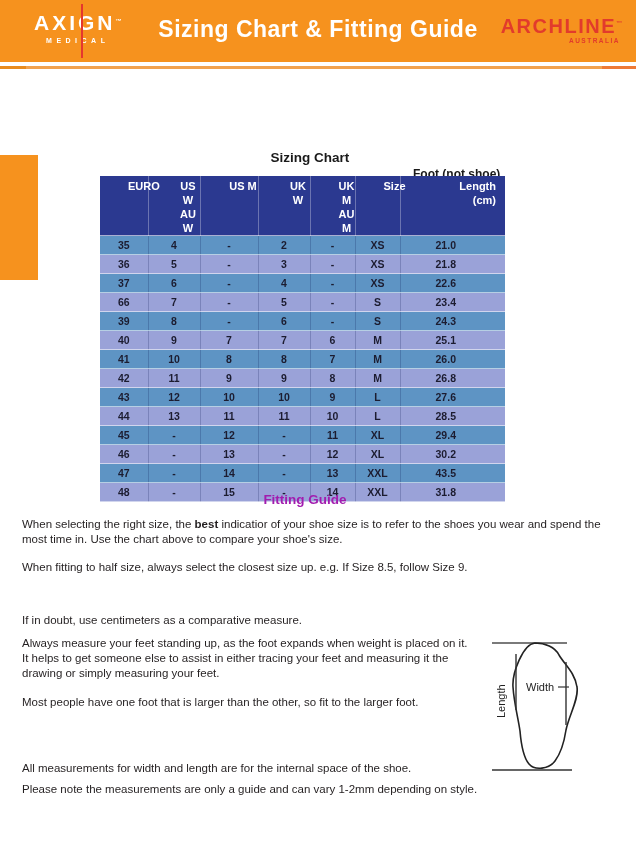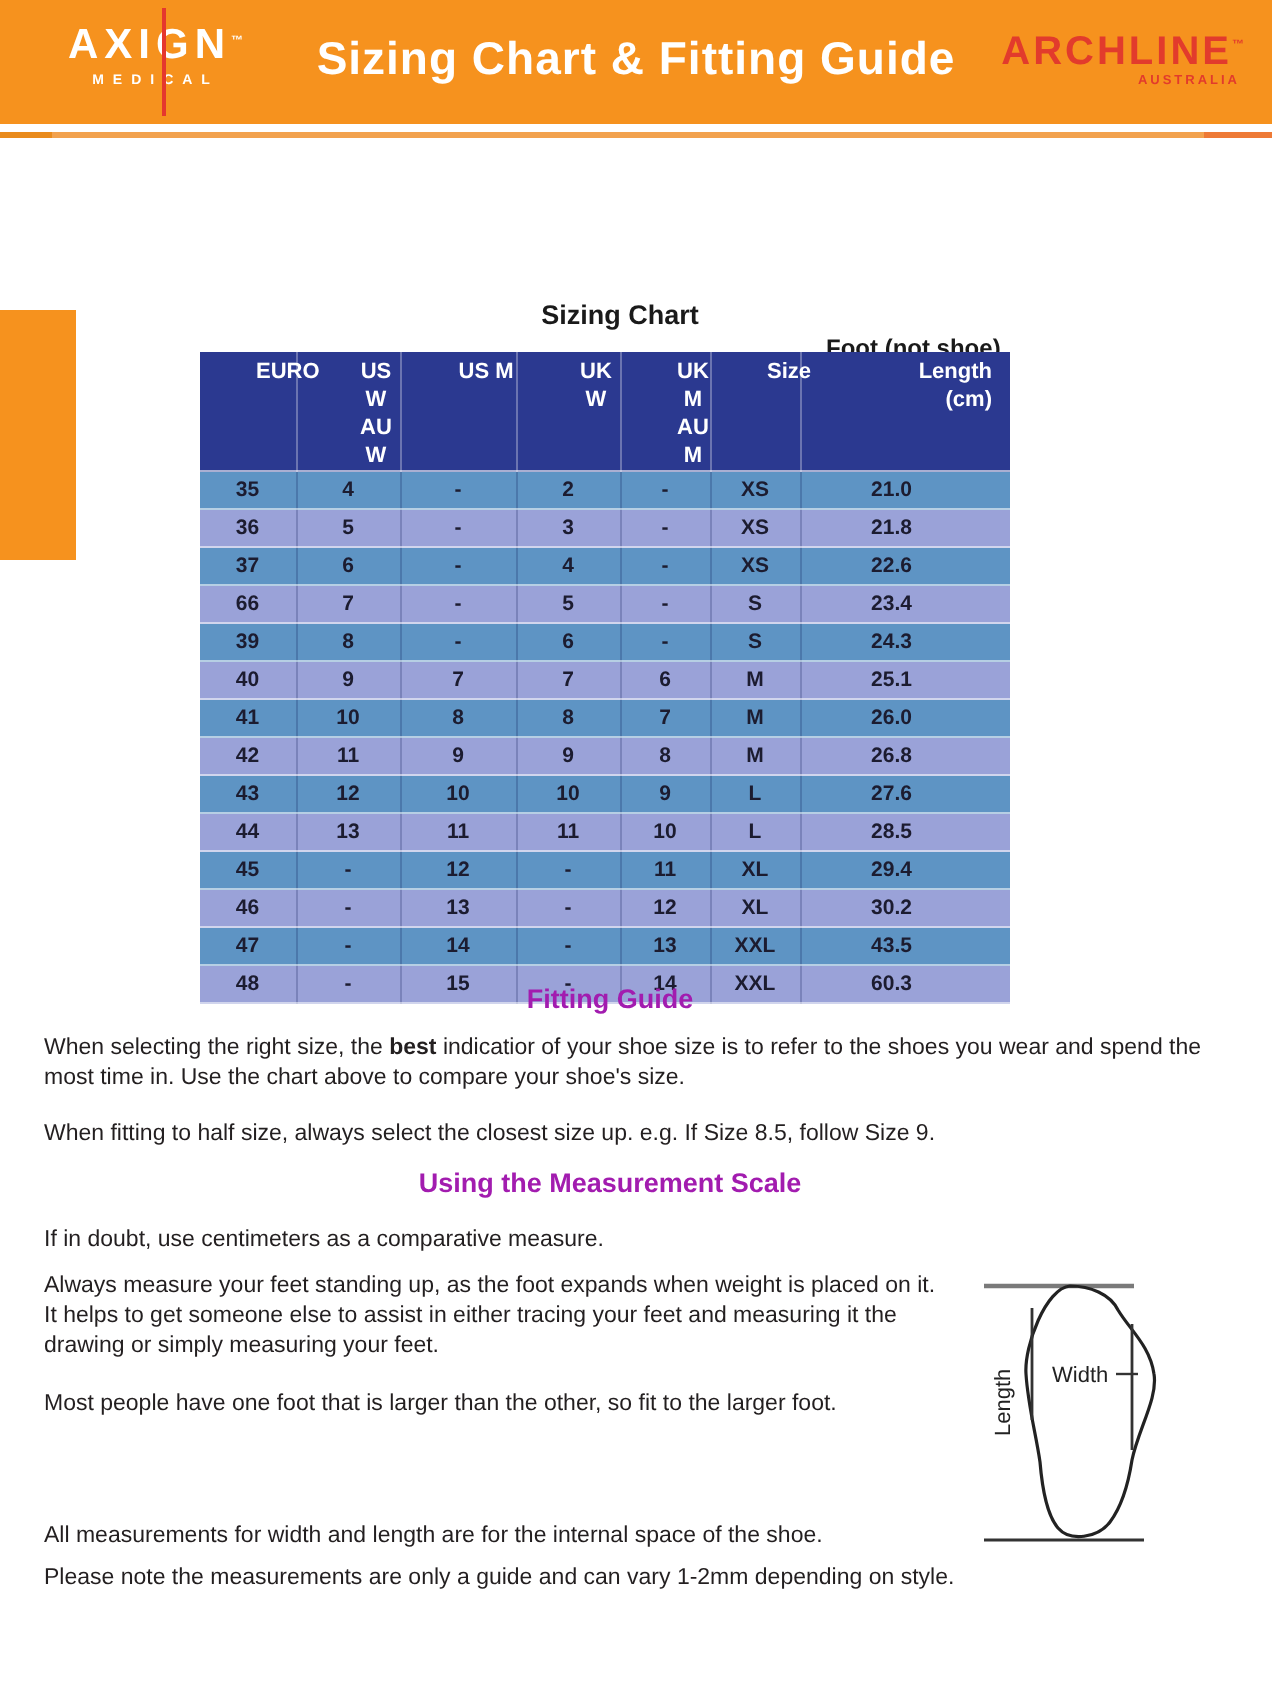--- a/index.html
+++ b/index.html
@@ -325,31 +325,30 @@
             <td>XXL</td>
             <td>43.5</td>
           </tr>
           <tr class="row-b">
             <td>48</td>
             <td>-</td>
             <td>15</td>
             <td>-</td>
             <td>14</td>
             <td>XXL</td>
-            <td>60.3</td>
+            <td>31.8</td>
           </tr>
         </tbody>
     </table>
   </div>
 
   <div class="sec-heading" style="top:492px;">Fitting Guide</div>
   <p class="body-text" style="top:517px; width:603px;"><span>When selecting the right size, the </span><b>best</b><span> indicatior of your shoe size is to refer to the shoes you wear and spend the most time in. Use the chart above to compare your shoe's size.</span></p>
   <p class="body-text" style="top:560px; width:603px;">When fitting to half size, always select the closest size up. e.g. If Size 8.5, follow Size 9.</p>
 
-  <div class="sec-heading" style="top:584px;">Using the Measurement Scale</div>
   <p class="body-text" style="top:613px; width:603px;">If in doubt, use centimeters as a comparative measure.</p>
   <p class="body-text" style="top:636px; width:452px;">Always measure your feet standing up, as the foot expands when weight is placed on it. It helps to get someone else to assist in either tracing your feet and measuring it the drawing or simply measuring your feet.</p>
   <p class="body-text" style="top:695px; width:603px;">Most people have one foot that is larger than the other, so fit to the larger foot.</p>
   <p class="body-text" style="top:761px; width:603px;">All measurements for width and length are for the internal space of the shoe.</p>
   <p class="body-text" style="top:782px; width:458px;">Please note the measurements are only a guide and can vary 1-2mm depending on style.</p>
 
   <div class="foot-diagram">
     <svg width="125" height="170" viewBox="0 0 125 170">
 
       <line x1="7" y1="18" x2="82" y2="18" stroke="#7a7a7a" stroke-width="2.2"></line>

